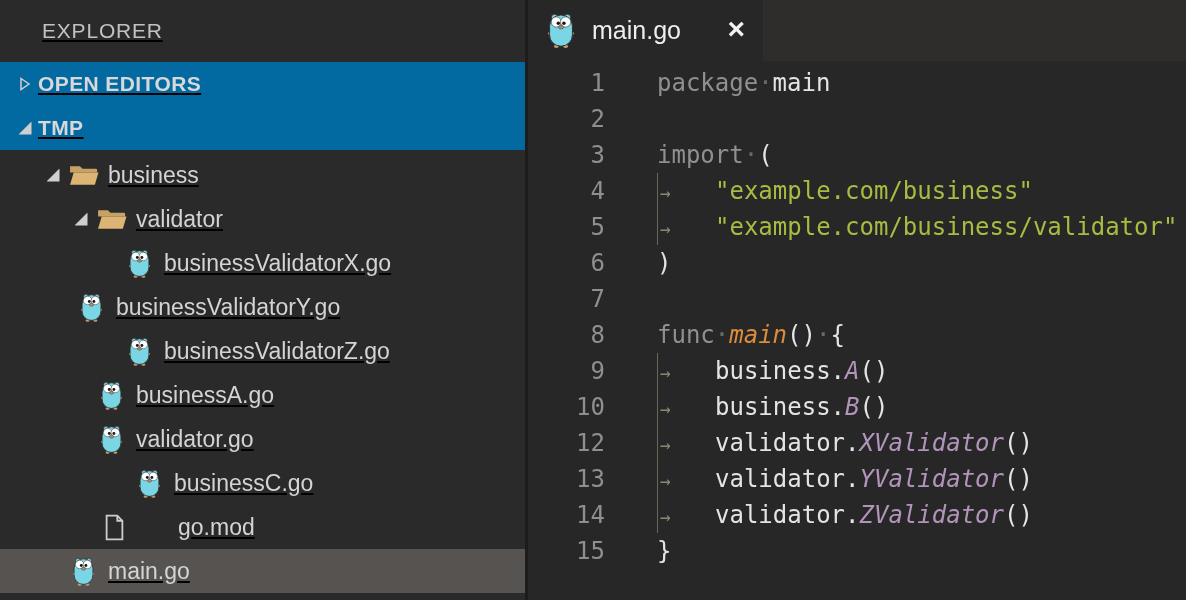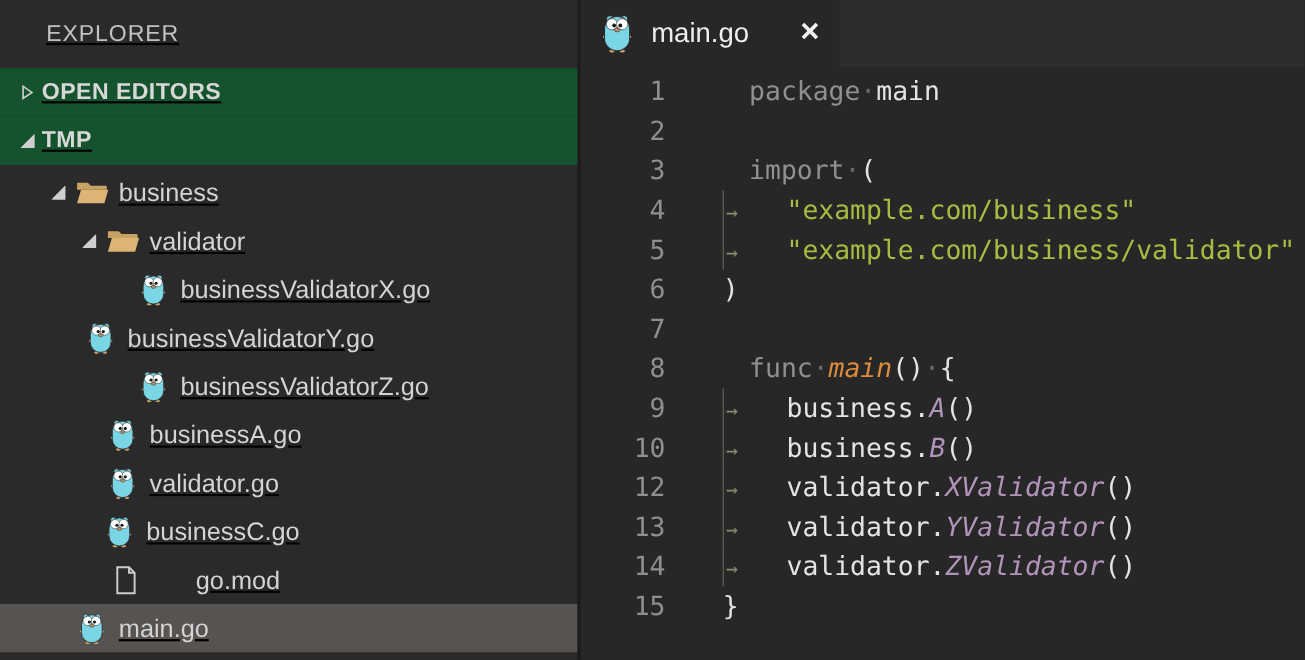--- a/index.html
+++ b/index.html
@@ -4,21 +4,21 @@
 <style>
   * { box-sizing: border-box; margin: 0; padding: 0; }
   html,body { width:1186px; height:600px; overflow:hidden; background:#272727;
               font-family:"Liberation Sans", sans-serif; }
   .app { display:flex; width:1186px; height:600px; }
 
   
   .sidebar { width:525px; flex:none; background:#2a2a2a; display:flex; flex-direction:column;text-decoration:underline; }
   .sidebar-title { height:62px; flex:none; display:flex; align-items:center;
                    padding-left:42px; color:#c2c2c2; font-size:21px; letter-spacing:0.8px; }
-  .section-header { height:44px; flex:none; background:#14532d; display:flex;
+  .section-header { height:44px; flex:none; background:#0369a1; display:flex;
                     align-items:center; padding-left:12px; }
   .section-header .tw { width:26px; flex:none; display:flex; align-items:center; justify-content:center; }
   .section-label { font-weight:bold; font-size:21px; color:#d8d8d8; letter-spacing:0.4px; }
   .tree { flex:1; padding-top:3px; }
   .tree-row { height:44px; display:flex; align-items:center; font-size:23px; color:#d4d4d4; }
   .tree-row.selected { background:#565351; }
   .tw-slot { width:26px; flex:none; display:flex; align-items:center; justify-content:center; }
   .icon-slot { width:34px; flex:none; display:flex; align-items:center; justify-content:center; margin-right:8px; }
   .twistie-open { width:13px; height:13px; background:#cfcfcf;
                   clip-path:polygon(100% 0, 100% 100%, 0 100%); }
@@ -35,21 +35,21 @@
                line-height:1; transform:translateY(-2px); }
   .tab-strip-rest { flex:1; }
 
   .editor { flex:1; background:#272727; padding-top:4px; overflow:hidden;
             font-family:"DejaVu Sans Mono", monospace; font-size:24px; }
   .line { height:36px; line-height:36px; display:flex; }
   .ln { width:77px; flex:none; text-align:right; color:#8f8f8f; }
   .code { margin-left:52px; position:relative; white-space:pre; }
   .code.g::before { content:""; position:absolute; left:0; top:0; height:36px; width:1px;
                     background:#67675a; }
-  .kw     { color:#909090;margin-left:24px; }
+  .kw     { color:#909090; }
   .plain  { color:#e4e4e4; }
   .str    { color:#a8bc41; }
   .orange { color:#dc8c3a; font-style:italic; }
   .purple { color:#b294bb; font-style:italic; }
   .ws     { color:#6a6a6a; }
   .tabws  { display:inline-block; width:58px; padding-left:3px; color:#8a8a72; font-size:18px; }
 </style>
 </head>
 <body>
 
@@ -192,21 +192,21 @@
       <rect x="2.2" y="1.8" width="19.6" height="26.6" rx="9.6" fill="#7ad5e4" stroke="#2d2d2d" stroke-width="0.8"></rect>
       <circle cx="8" cy="7.7" r="4.4" fill="#ffffff" stroke="#2d2d2d" stroke-width="0.5"></circle>
       <circle cx="16" cy="7.7" r="4.4" fill="#ffffff" stroke="#2d2d2d" stroke-width="0.5"></circle>
       <circle cx="9.7" cy="8.7" r="1.5" fill="#1a1a1a"></circle>
       <circle cx="14.5" cy="8.7" r="1.5" fill="#1a1a1a"></circle>
       <ellipse cx="12" cy="12.2" rx="2.2" ry="1.5" fill="#b48c63" stroke="#2d2d2d" stroke-width="0.4"></ellipse>
     </svg>
           </span>
           <span>validator.go</span>
         </div>
-        <div class="tree-row" style="padding-left: 65px; text-align: center;">
+        <div class="tree-row" style="padding-left: 106px; text-align: center;">
           <span class="tw-slot"></span>
           <span class="icon-slot">
     <svg width="23" height="29" viewBox="0 0 24 30">
       <ellipse cx="6.5" cy="3.5" rx="2.7" ry="2.4" fill="#7ad5e4" stroke="#2d2d2d" stroke-width="0.7"></ellipse>
       <ellipse cx="17.5" cy="3.5" rx="2.7" ry="2.4" fill="#7ad5e4" stroke="#2d2d2d" stroke-width="0.7"></ellipse>
       <ellipse cx="2.6" cy="17.5" rx="1.7" ry="1.2" fill="#c79f6d"></ellipse>
       <ellipse cx="21.4" cy="17.5" rx="1.7" ry="1.2" fill="#c79f6d"></ellipse>
       <ellipse cx="8" cy="28.6" rx="2.1" ry="1.3" fill="#c79f6d"></ellipse>
       <ellipse cx="16" cy="28.6" rx="2.1" ry="1.3" fill="#c79f6d"></ellipse>
       <rect x="2.2" y="1.8" width="19.6" height="26.6" rx="9.6" fill="#7ad5e4" stroke="#2d2d2d" stroke-width="0.8"></rect>

